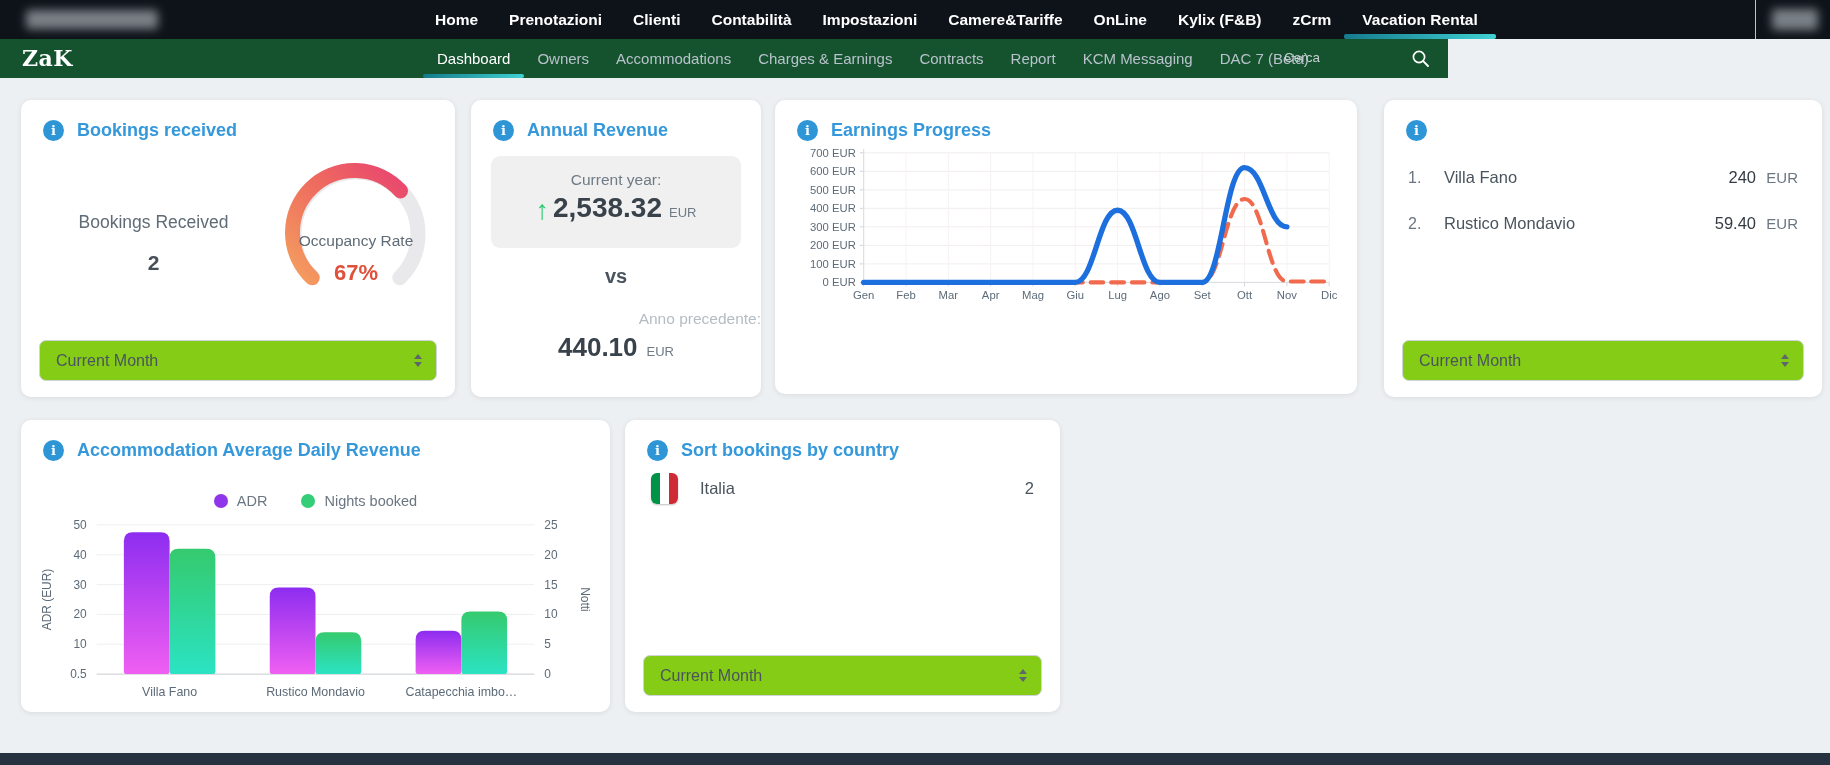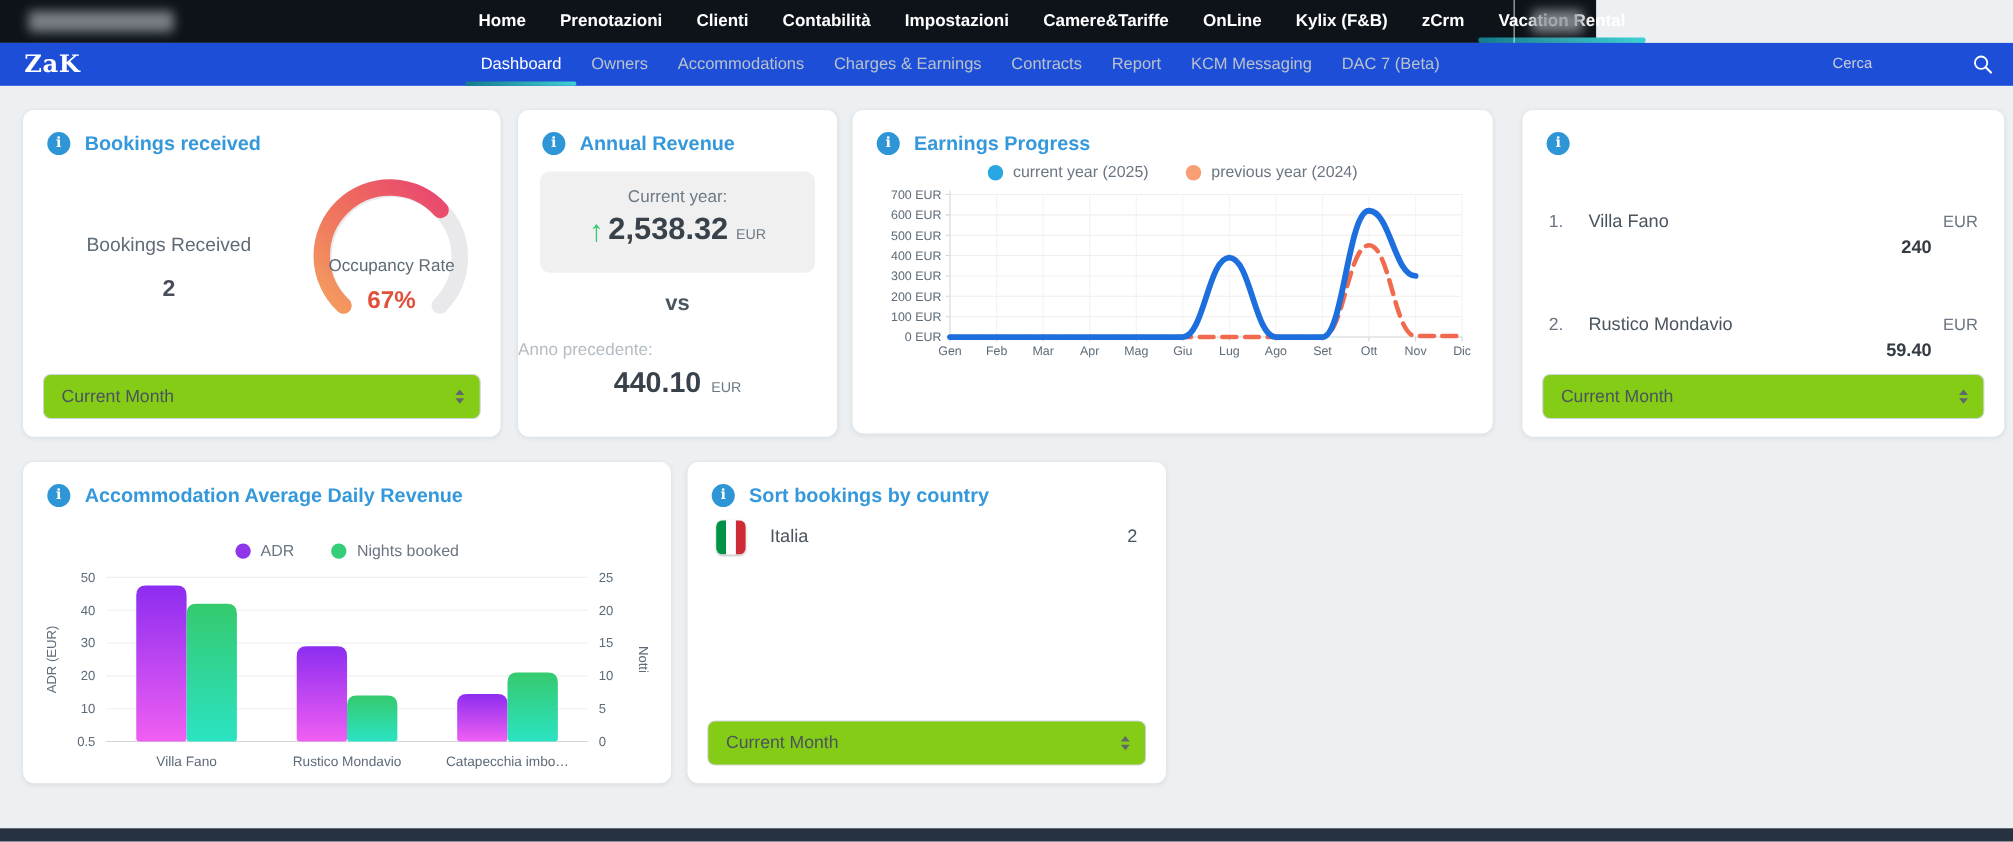--- a/index.html
+++ b/index.html
@@ -1,29 +1,29 @@
 <!DOCTYPE html>
 <html><head>
 <meta charset="utf-8">
 <style>
   * { margin:0; padding:0; box-sizing:border-box; }
   html,body { width:1830px; height:765px; font-family:"Liberation Sans","DejaVu Sans",sans-serif; background:#edf0f2; overflow:hidden; }
 
   
-  .topbar { position:absolute; left:0; top:0; width:1451px; height:39px; background:#0d1319; z-index:5; }
+  .topbar { position:absolute; left:0; top:0; width:1830px; height:39px; background:#0d1319; z-index:5; }
   .redact { background:#8d9399; filter:blur(5px); opacity:.85; border-radius:3px; }
   .brand-redact { position:absolute; left:26px; top:10px; width:132px; height:19px; }
   .user-redact { position:absolute; right:12px; top:9px; width:46px; height:21px; }
   .topdivider { position:absolute; right:74px; top:0; width:1px; height:39px; background:rgba(255,255,255,.75); }
   .topmenu { position:absolute; left:435px; top:0; height:39px; display:flex; gap:31px; align-items:center; }
   .topmenu-item { color:#ffffff; font-size:15.5px; font-weight:700; height:39px; display:flex; align-items:center; position:relative; cursor:pointer; white-space:nowrap; }
   .topmenu-item.active::after { content:""; position:absolute; left:-18px; right:-18px; bottom:0; height:5px; border-radius:2px; background:linear-gradient(90deg,#157a8c,#3fd1d4); }
 
   
-  .subbar { position:absolute; left:0; top:39px; width:1830px; height:39px; background:#1d4ed8; z-index:5;padding-left:44px; }
+  .subbar { position:absolute; left:0; top:39px; width:1448px; height:39px; background:#14532d; z-index:5;padding-left:44px; }
   .zak-logo { position:absolute; left:22px; top:6px; color:#ffffff; font-family:"DejaVu Serif",serif; font-size:22px; font-weight:600; letter-spacing:.5px; }
   .submenu { position:absolute; left:437px; top:0; height:39px; display:flex; gap:27px; align-items:center; }
   .submenu-item { color:#b9c2cc; font-size:15px; height:39px; display:flex; align-items:center; position:relative; cursor:pointer; white-space:nowrap; }
   .submenu-item.active { color:#ffffff; }
   .submenu-item.active::after { content:""; position:absolute; left:-14px; right:-14px; bottom:0; height:4px; border-radius:2px; background:linear-gradient(90deg,#157a8c,#3fd1d4); }
   .cerca { position:absolute; right:128px; top:11px; color:#c9cfd5; font-size:13.5px; cursor:pointer; }
   .search-ico { position:absolute; right:18px; top:10px; width:19px; height:19px; cursor:pointer; }
 
   
   .main { position:absolute; left:0; top:78px; width:1830px; height:675px; background:#edf0f2; }
@@ -45,35 +45,35 @@
   .gauge-wrap { position:absolute; left:243px; top:52px; width:185px; height:172px; }
 
   
   .ar-box { position:absolute; left:20px; right:20px; top:56px; height:92px; background:#f0f0f0; border-radius:9px; text-align:center; padding-top:15px; }
   .ar-box .lbl { color:#6e7a85; font-size:15.5px; }
   .ar-row { display:flex; align-items:baseline; justify-content:center; gap:4px; margin-top:3px; }
   .ar-arrow { color:#2ecc71; font-size:27px; font-weight:700; position:relative; top:2px; }
   .ar-num { color:#39424b; font-size:28px; font-weight:700; }
   .ar-cur { color:#6e7a85; font-size:13px; margin-left:3px; }
   .ar-vs { position:absolute; left:0; right:0; top:165px; text-align:center; color:#4a545e; font-size:20px; font-weight:700; }
-  .ar-prev { position:absolute; left:0; right:0; top:210px; text-align:left; }
+  .ar-prev { position:absolute; left:0; right:0; top:210px; text-align:right; }
   .ar-prev .lbl { color:#b4bcc3; font-size:15.5px; }
   .ar-prev .row { display:flex; align-items:baseline; justify-content:center; gap:6px; margin-top:4px; }
   .ar-prev .num { color:#39424b; font-size:26px; font-weight:700; }
 
   
   .legend { display:flex; justify-content:center; gap:34px; margin-top:8px; }
   .legend-item { display:flex; align-items:center; gap:9px; color:#6b7682; font-size:14.5px; cursor:pointer; }
   .dot { width:14px; height:14px; border-radius:50%; }
 
   
   .rank-row { display:flex; align-items:center; padding:0 24px; margin-top:27px; }
   .rank-idx { color:#6b7682; font-size:16px; width:36px; }
   .rank-name { color:#4a545e; font-size:16.5px; flex:1; }
-  .rank-val { color:#343b43; font-size:16.5px; font-weight:700;margin-top:48px; }
+  .rank-val { color:#343b43; font-size:16.5px; font-weight:400; }
   .rank-cur { color:#6b7682; font-size:15px; width:42px; text-align:right; }
 
   
   .country-row { display:flex; align-items:center; gap:22px; padding:0 26px; margin-top:12px; }
   .flag { width:27px; height:31px; border-radius:6px; overflow:hidden; display:flex; box-shadow:0 1px 2px rgba(0,0,0,.25); }
   .flag div { flex:1; }
   .country-name { color:#4a545e; font-size:16.5px; flex:1; }
   .country-count { color:#4a545e; font-size:16.5px; }
 
   .chart-box { padding:0 16px; }
@@ -174,30 +174,20 @@
         <span class="num">440.10</span>
         <span class="ar-cur">EUR</span>
       </div>
     </div>
   </div>
 
   <div class="card" style="left:775px; top:22px; width:582px; height:294px;">
     <div class="card-head">
       <div class="info-ico">i</div>
       <div class="card-title">Earnings Progress</div>
-    </div>
-    <div class="legend">
-      <div class="legend-item">
-        <span class="dot" style="background:#29a7e3"></span>
-        <span>current year (2025)</span>
-      </div>
-      <div class="legend-item">
-        <span class="dot" style="background:#f79f72"></span>
-        <span>previous year (2024)</span>
-      </div>
     </div>
     <div class="chart-box" id="lineChart">
         <svg viewBox="0 0 560 172">
           <line x1="74" y1="12" x2="548" y2="12" stroke="#f2eded"></line>
           <line x1="70" y1="12" x2="74" y2="12" stroke="#cfd4d9"></line>
           <text x="66" y="16" text-anchor="end" font-size="11.5" fill="#5d6b78">700 EUR</text>
           <line x1="74" y1="30.85714285714286" x2="548" y2="30.85714285714286" stroke="#f2eded"></line>
           <line x1="70" y1="30.85714285714286" x2="74" y2="30.85714285714286" stroke="#cfd4d9"></line>
           <text x="66" y="34.85714285714286" text-anchor="end" font-size="11.5" fill="#5d6b78">600 EUR</text>
           <line x1="74" y1="49.71428571428571" x2="548" y2="49.71428571428571" stroke="#f2eded"></line>

